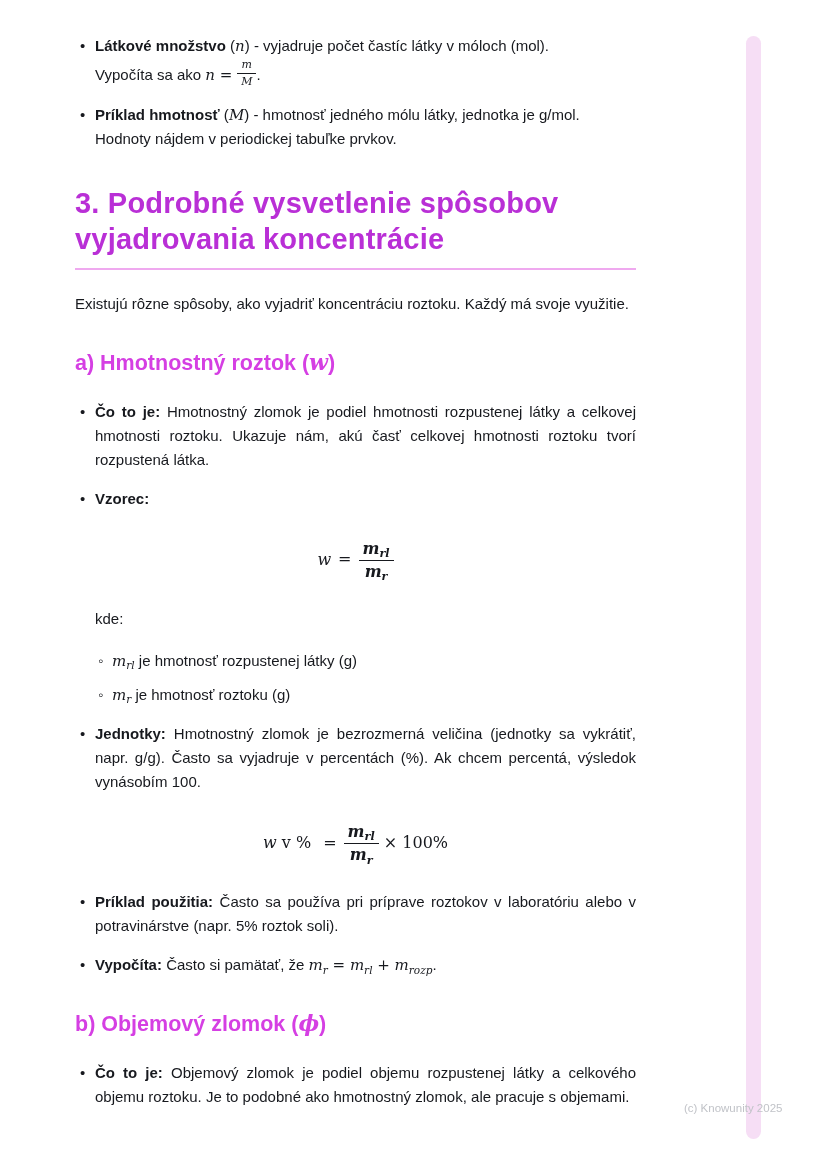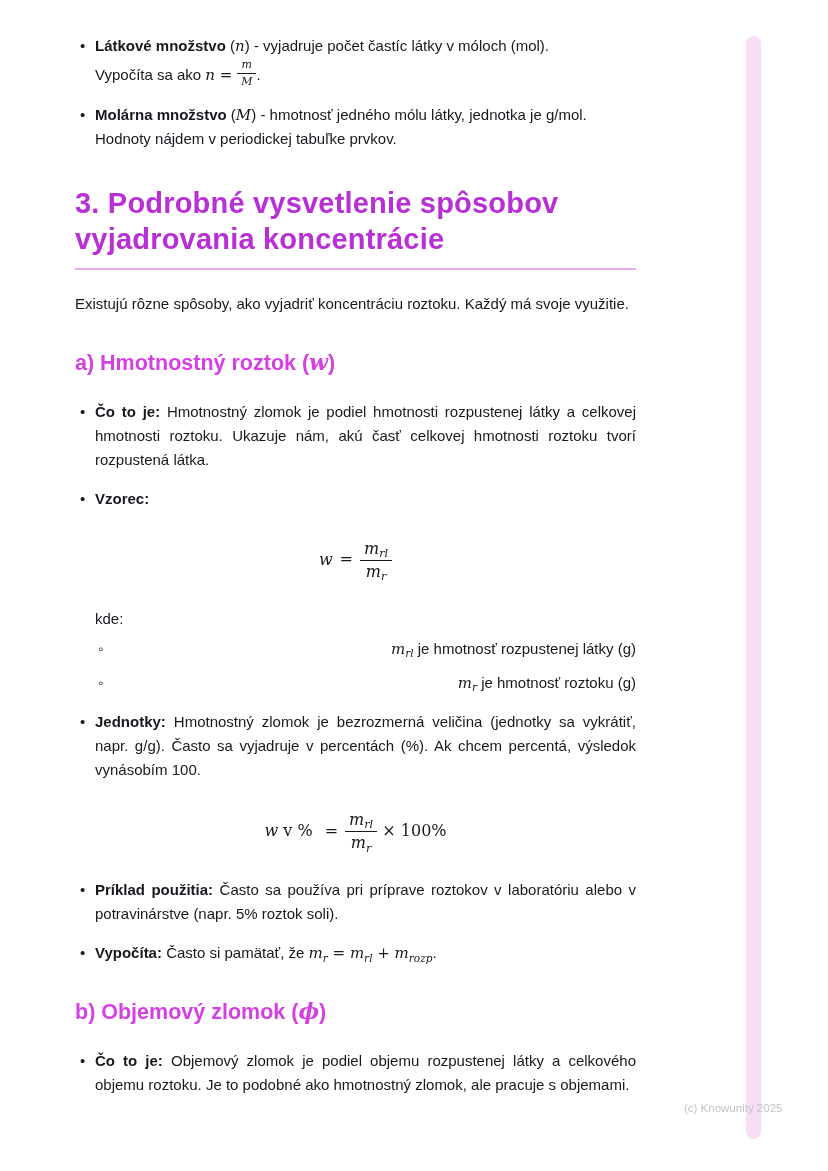--- a/index.html
+++ b/index.html
@@ -98,42 +98,42 @@
 
   .imath { white-space: nowrap; }
 
   .formula {
     text-align: center;
     margin: 28px 0 26px 0;
     font-size: 16px;
     font-family: "DejaVu Serif", "Liberation Serif", serif;
   }
   .formula .eq { margin: 0 7px; }
-  .formula .frac { vertical-align: middle; }
+  .formula .frac { vertical-align: middle; font-weight: bold; }
 
   
   .kde-block { margin: 0 0 15px 20px; }
-  ul.clist { list-style: none; margin: 6px 0 0 0; padding: 0 0 0 17px; text-align: right; }
+  ul.clist { list-style: none; margin: 18px 0 0 0; padding: 0 0 0 17px; }
   ul.clist > li { position: relative; margin-bottom: 10px; }
   ul.clist > li::before { content: "◦"; position: absolute; left: -14px; top: 0; color: #17191e; }
 </style>
 </head>
 <body>
 
 <div class="page">
 
   <div class="stripe"></div>
 
   <div class="footer">(c) Knowunity 2025</div>
 
   <div class="content">
 
     <ul class="blist">
       <li><strong>Látkové množstvo</strong><span> (</span><span class="mi">n</span><span>) - vyjadruje počet častíc látky v móloch (mol).</span><br><span>Vypočíta sa ako </span><span class="imath"><span class="mi">n</span><span class="rm"> = </span><span class="frac sm"><span class="num"><span class="mi">m</span></span><span class="den"><span class="mi">M</span></span></span></span><span>.</span></li>
-      <li><strong>Molárna množstvo</strong><span> (</span><span class="mi">M</span><span>) - hmotnosť jedného mólu látky, jednotka je g/mol.</span><br><span>Hodnoty nájdem v periodickej tabuľke prvkov.</span></li>
+      <li><strong>Príklad hmotnosť</strong><span> (</span><span class="mi">M</span><span>) - hmotnosť jedného mólu látky, jednotka je g/mol.</span><br><span>Hodnoty nájdem v periodickej tabuľke prvkov.</span></li>
     </ul>
 
     <h1 class="sec-title">3. Podrobné vysvetlenie spôsobov vyjadrovania koncentrácie</h1>
     <hr class="sec-rule">
 
     <p class="intro just">Existujú rôzne spôsoby, ako vyjadriť koncentráciu roztoku. Každý má svoje využitie.</p>
 
     <h2 class="sub-title"><span>a) Hmotnostný roztok (</span><span class="mi">w</span><span>)</span></h2>
 
     <ul class="blist">

